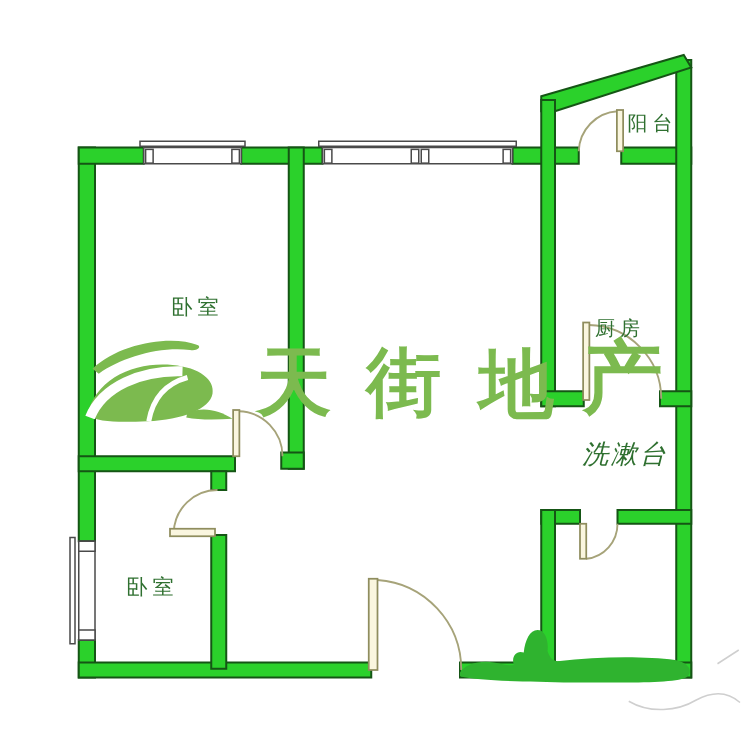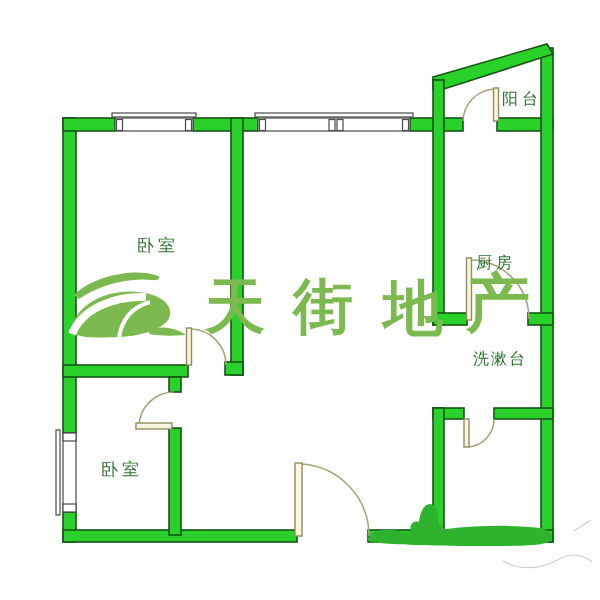--- a/index.html
+++ b/index.html
@@ -28,21 +28,21 @@
     font-size:16px;
     letter-spacing:4px;
     text-align:center;
     width:120px;
     white-space:nowrap;
     user-select:none;
   }
   .lbl-bedroom-top {left:98px;  top:234px; font-size:17px;}
   .lbl-balcony     {left:462px; top:89px;}
   .lbl-kitchen     {left:436px; top:228px;margin-top:25px;}
-  .lbl-washstand   {left:440px; top:349px; font-size:16px; letter-spacing:2px;}
+  .lbl-washstand   {left:440px; top:349px; font-size:21px; letter-spacing:2px;font-style:italic;}
   .lbl-bedroom-bot {left:62px;  top:458px; font-size:17px;}
   .lbl-toilet      {left:428px; top:475px;}
 
   
   .wm-char{
     position:absolute;
     color:var(--wm-green,#7cba4f);
     font-weight:bold;
     font-size:60px;
     line-height:1;

